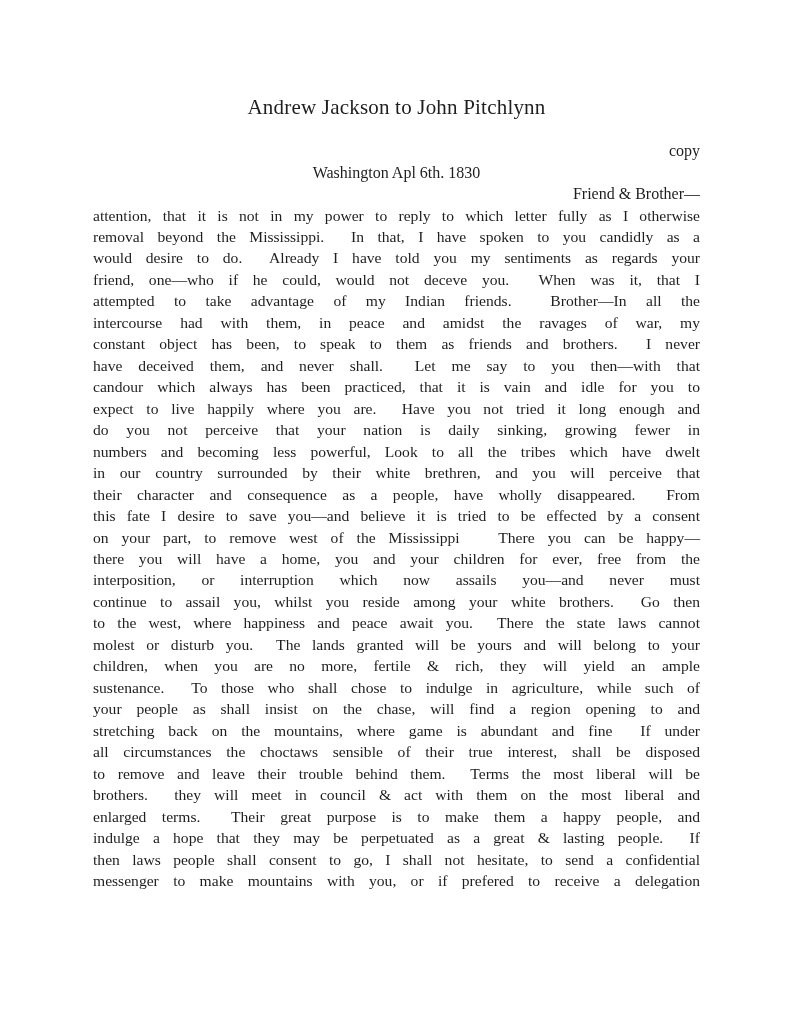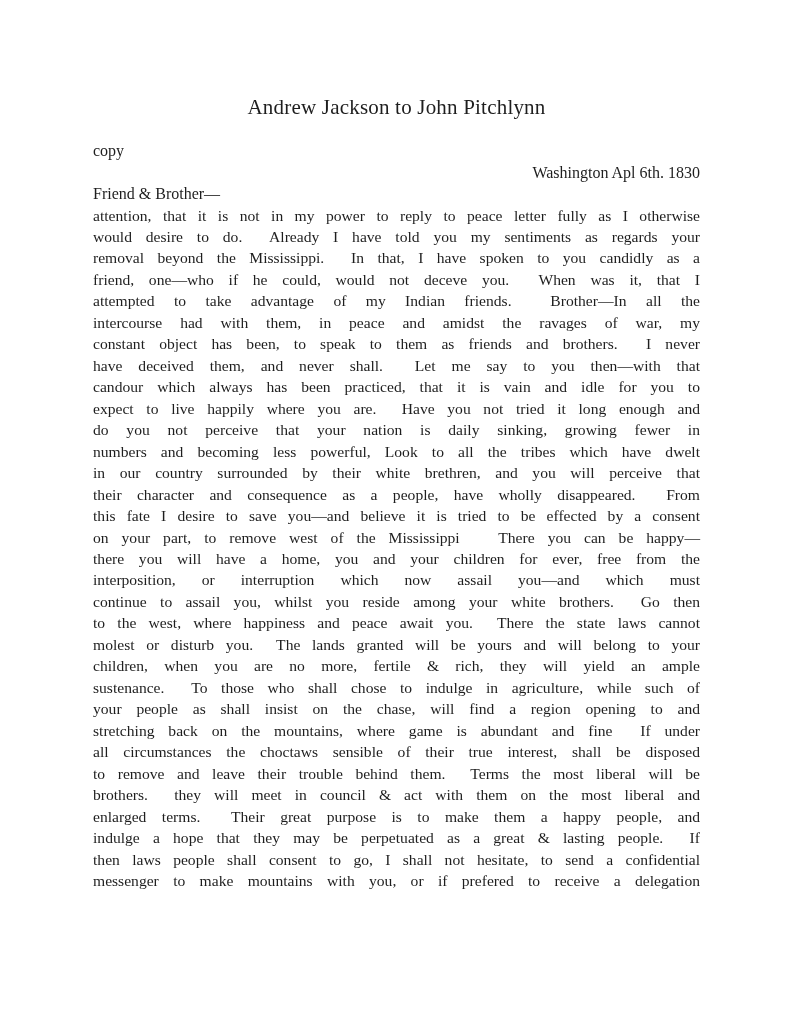--- a/index.html
+++ b/index.html
@@ -30,23 +30,24 @@
     font-size: 21px;
     line-height: 22px;
     font-weight: normal;
     text-align: center;
     margin: 0 0 22px 0;
     letter-spacing: 0.2px;
   }
   .meta-line {
     font-size: 16px;
     line-height: 21.5px;
+    text-align: right;
   }
   .dateline {
-    text-align: right;
+    text-align: center;
   }
   .letter-body {
     margin: 0;
   }
   .line {
     font-size: 15.6px;
     line-height: 21.47px;
     text-align: justify;
     text-align-last: justify;
     white-space: normal;
@@ -58,38 +59,38 @@
 </head>
 <body>
 
 <div class="page">
   <div class="content">
     <h1 class="doc-title">Andrew Jackson to John Pitchlynn</h1>
     <div class="meta-line copy-annotation">copy</div>
     <div class="meta-line dateline">Washington Apl 6th. 1830</div>
     <div class="meta-line salutation">Friend &amp; Brother—</div>
     <div class="letter-body">
-        <div class="line">attention, that it is not in my power to reply to peace letter fully as I otherwise</div>
+        <div class="line">attention, that it is not in my power to reply to which letter fully as I otherwise</div>
+        <div class="line">removal beyond the Mississippi.&nbsp; In that, I have spoken to you candidly as a</div>
         <div class="line">would desire to do.&nbsp; Already I have told you my sentiments as regards your</div>
-        <div class="line">removal beyond the Mississippi.&nbsp; In that, I have spoken to you candidly as a</div>
         <div class="line">friend, one—who if he could, would not deceve you.&nbsp; When was it, that I</div>
         <div class="line">attempted to take advantage of my Indian friends.&nbsp; Brother—In all the</div>
         <div class="line">intercourse had with them, in peace and amidst the ravages of war, my</div>
         <div class="line">constant object has been, to speak to them as friends and brothers.&nbsp; I never</div>
         <div class="line">have deceived them, and never shall.&nbsp; Let me say to you then—with that</div>
         <div class="line">candour which always has been practiced, that it is vain and idle for you to</div>
         <div class="line">expect to live happily where you are.&nbsp; Have you not tried it long enough and</div>
         <div class="line">do you not perceive that your nation is daily sinking, growing fewer in</div>
         <div class="line">numbers and becoming less powerful, Look to all the tribes which have dwelt</div>
         <div class="line">in our country surrounded by their white brethren, and you will perceive that</div>
         <div class="line">their character and consequence as a people, have wholly disappeared.&nbsp; From</div>
         <div class="line">this fate I desire to save you—and believe it is tried to be effected by a consent</div>
         <div class="line">on your part, to remove west of the Mississippi&nbsp;&nbsp; There you can be happy—</div>
         <div class="line">there you will have a home, you and your children for ever, free from the</div>
-        <div class="line">interposition, or interruption which now assail you—and which must</div>
+        <div class="line">interposition, or interruption which now assails you—and never must</div>
         <div class="line">continue to assail you, whilst you reside among your white brothers.&nbsp; Go then</div>
         <div class="line">to the west, where happiness and peace await you.&nbsp; There the state laws cannot</div>
         <div class="line">molest or disturb you.&nbsp; The lands granted will be yours and will belong to your</div>
         <div class="line">children, when you are no more, fertile &amp; rich, they will yield an ample</div>
         <div class="line">sustenance.&nbsp; To those who shall chose to indulge in agriculture, while such of</div>
         <div class="line">your people as shall insist on the chase, will find a region opening to and</div>
         <div class="line">stretching back on the mountains, where game is abundant and fine&nbsp; If under</div>
         <div class="line">all circumstances the choctaws sensible of their true interest, shall be disposed</div>
         <div class="line">to remove and leave their trouble behind them.&nbsp; Terms the most liberal will be</div>
         <div class="line">brothers.&nbsp; they will meet in council &amp; act with them on the most liberal and</div>

